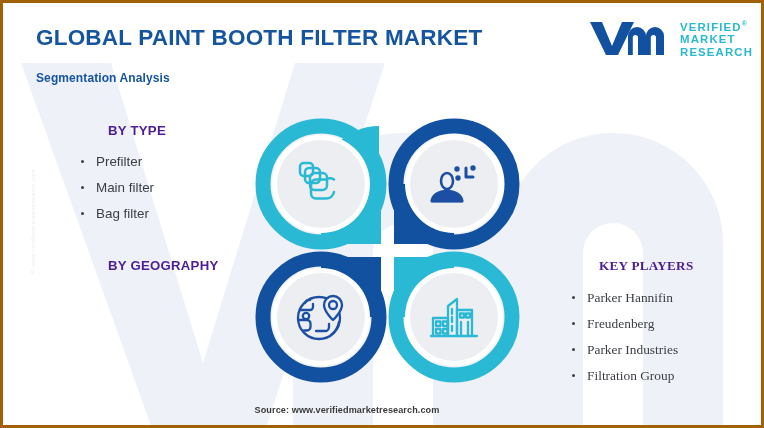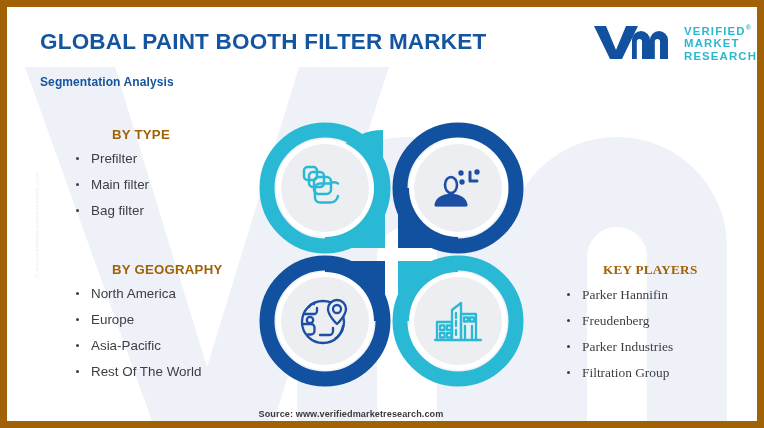--- a/index.html
+++ b/index.html
@@ -8,21 +8,21 @@
     font-family:"Liberation Sans", sans-serif;
     background:#ffffff;
     overflow:hidden;
   }
   #canvas{
     position:relative;
     width:764px;height:428px;
     background:#ffffff;
     overflow:hidden;
     box-sizing:border-box;
-    border:7px solid #a16207;
+    border:3px solid #a16207;
   }
 
   
   .wm{position:absolute;pointer-events:none;}
   #wm-svg{position:absolute;left:0;top:0;width:764px;height:428px;}
 
   
   #title{
     position:absolute;left:33px;top:22px;
     font-size:22.5px;font-weight:bold;letter-spacing:.2px;
@@ -50,24 +50,24 @@
     width:180px;
     transform:rotate(-90deg);
     transform-origin:center center;
     font-size:6.2px;color:#e9ecf2;letter-spacing:.25px;
     white-space:nowrap;text-align:center;
   }
 
   
   .block{position:absolute;}
   .block-title{
-    font-size:13.2px;font-weight:bold;color:#a16207;
+    font-size:13.2px;font-weight:bold;color:#4c1d95;
     letter-spacing:.25px;white-space:nowrap;margin-bottom:9px;padding-left:47px;
   }
-  .block ul{list-style:none;margin:7px;padding:0;}
+  .block ul{list-style:none;margin:16px;padding:0;}
   .block li{
     position:relative;
     font-size:13.4px;color:#3b3f45;
     padding-left:19px;margin-bottom:11px;
     white-space:nowrap;line-height:15px;
   }
   .block li:before{
     content:"";position:absolute;left:4px;top:6px;
     width:3.4px;height:3.4px;border-radius:50%;background:#3b3f45;
   }
@@ -130,26 +130,20 @@
     <div class="block-title">BY TYPE</div>
     <ul>
       <li>Prefilter</li>
       <li>Main filter</li>
       <li>Bag filter</li>
     </ul>
   </div>
 
   <div class="block" id="blk-geo">
     <div class="block-title">BY GEOGRAPHY</div>
-    <ul>
-      <li>North America</li>
-      <li>Europe</li>
-      <li>Asia-Pacific</li>
-      <li>Rest Of The World</li>
-    </ul>
   </div>
 
 
   <div class="block" id="blk-key">
     <div class="block-title">KEY PLAYERS</div>
     <ul>
       <li>Parker Hannifin</li>
       <li>Freudenberg</li>
       <li>Parker Industries</li>
       <li>Filtration Group</li>

